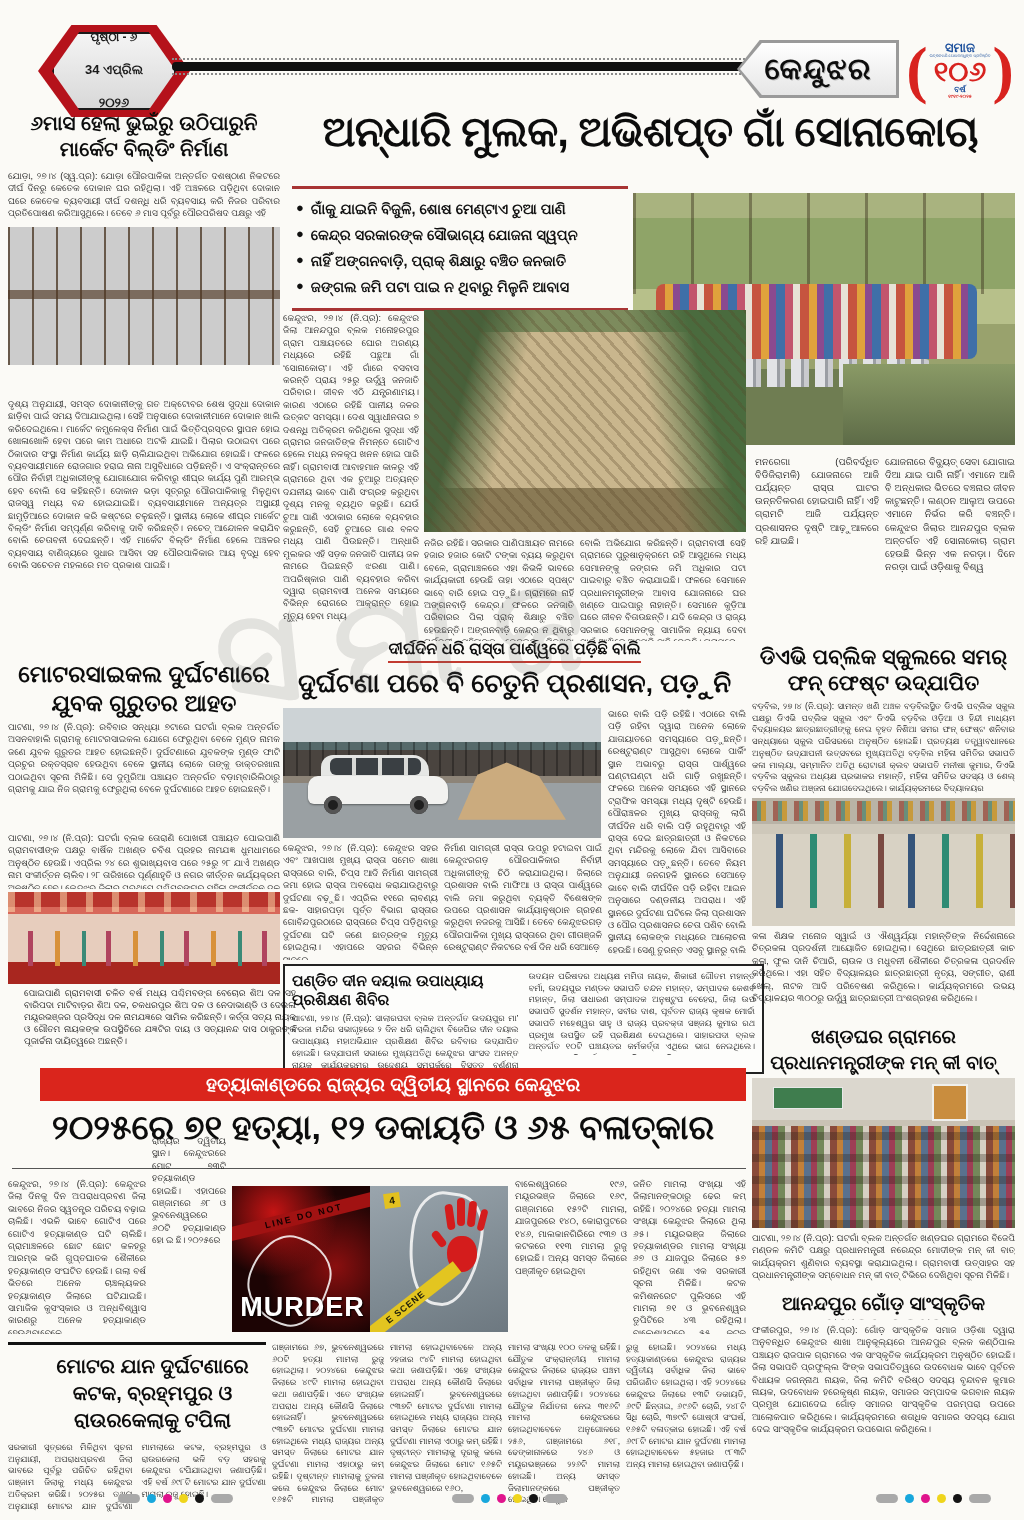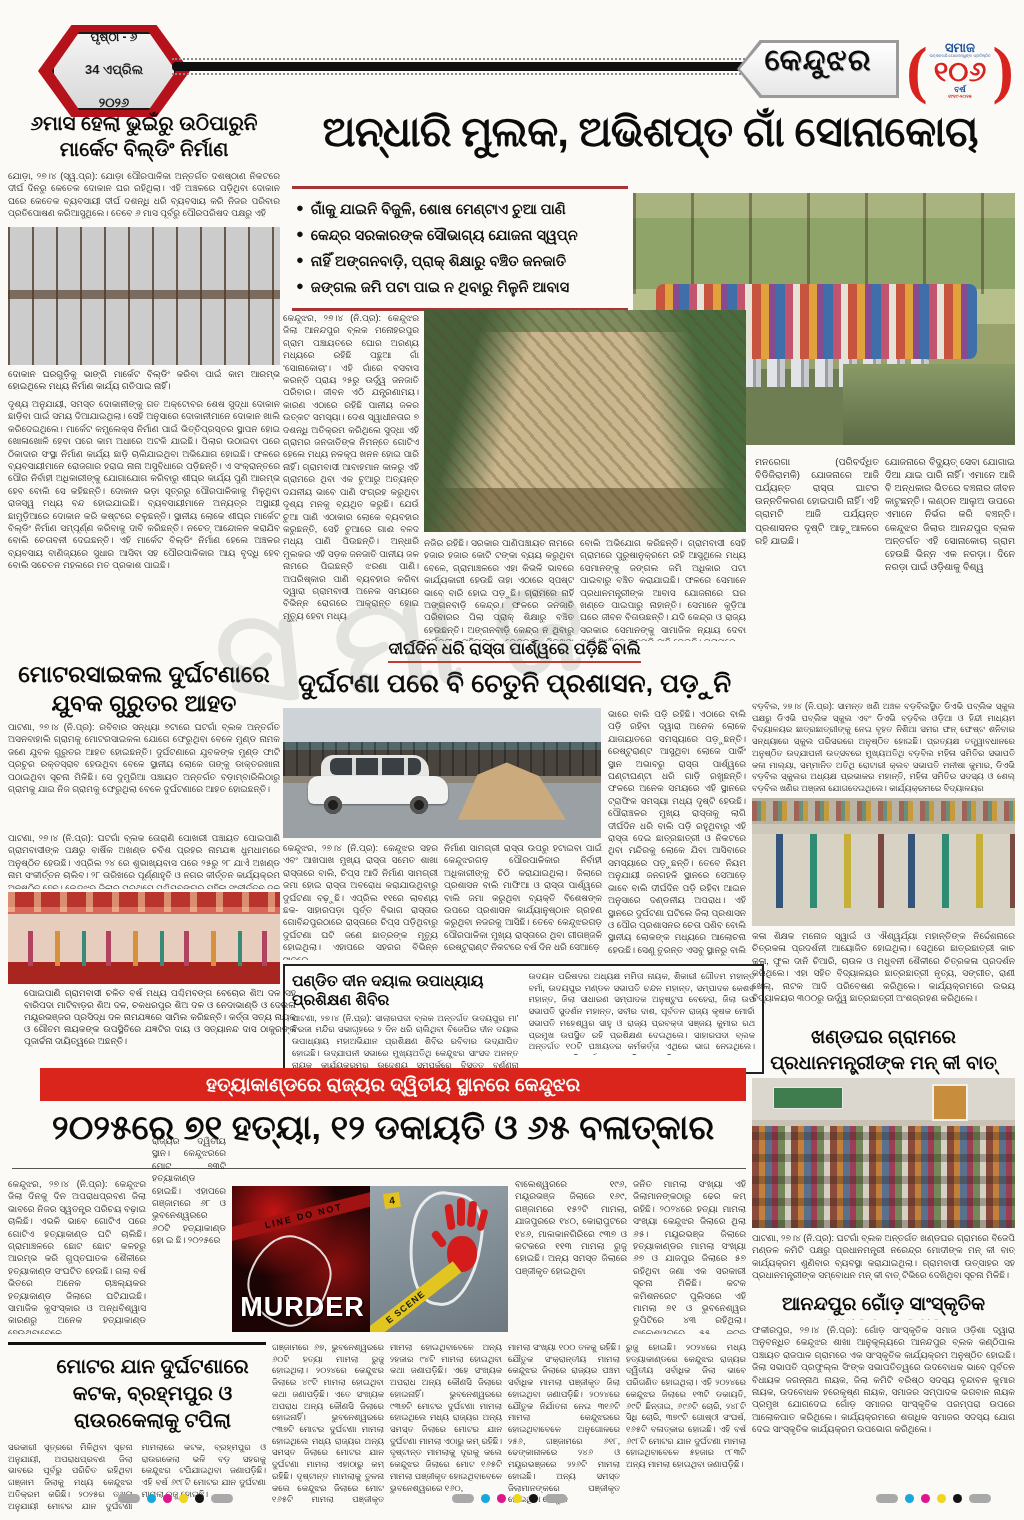--- a/index.html
+++ b/index.html
@@ -15,21 +15,21 @@
   .badge{position:absolute;inset:0;background:linear-gradient(#f4f4f4,#d8d8d8);
      border:2px solid #1a1a1a;clip-path:polygon(22% 0,78% 0,100% 50%,78% 100%,22% 100%,0 50%);
      display:flex;flex-direction:column;align-items:center;justify-content:center;gap:18px;}
   .badge div{font-weight:700;line-height:1.15;}
   .rule-band{background:#101010;height:9px;border-radius:4px;}
   .rule-dots{height:0;border-top:2px dotted #8a8a8a;margin:2px 0;}
   .plate-outer{position:absolute;inset:0;background:#9a9a9a;
      clip-path:polygon(14% 0,100% 0,100% 100%,14% 100%,0 50%);}
   .plate-inner{position:absolute;inset:3px 3px 3px 3px;background:linear-gradient(#ffffff,#e6e6e6);
      clip-path:polygon(14% 0,100% 0,100% 100%,14% 100%,0 50%);
-     display:flex;align-items:flex-start;justify-content:center;}
+     display:flex;align-items:center;justify-content:center;}
   .plate-inner span{font-size:30px;font-weight:900;color:#0d0d0d;letter-spacing:1px;
      text-shadow:1px 1px 0 #bbb;}
   .logo-wrap{display:flex;align-items:center;justify-content:center;height:100%;}
   .logo-bracket{font-size:64px;color:#d8231f;font-weight:700;line-height:0.9;font-family:"Liberation Serif",serif;}
   .logo-mid{display:flex;flex-direction:column;align-items:center;line-height:1;padding:0 2px;}
   .logo-brand{color:#1b4f9c;font-weight:900;font-size:13px;}
   .logo-tag{color:#1b4f9c;font-size:4px;}
   .logo-num{color:#d8231f;font-weight:900;font-size:28px;line-height:1;}
   .logo-varsha{color:#1b4f9c;font-weight:700;font-size:8px;}
   .logo-years{color:#d8231f;font-size:5px;font-weight:700;}
@@ -149,21 +149,20 @@
         <span class="logo-varsha">ବର୍ଷ</span>
         <span class="logo-years">୧୯୧୯-୨୦୨୫</span>
       </div>
       <span class="logo-bracket">)</span>
     </div>
   </div>
 
   <div class="abs hd" style="left:8px;top:110px;width:272px;height:56px;font-size:20px;line-height:1.3;">୬ମାସ ହେଲା ଭୁଇଁରୁ ଉଠିପାରୁନି ମାର୍କେଟ ବିଲ୍ଡିଂ ନିର୍ମାଣ</div>
   <div class="abs jbody" style="left:8px;top:170px;width:272px;height:54px;">ଯୋଡ଼ା, ୨୭।୪ (ସ୍ୱ.ପ୍ର): ଯୋଡ଼ା ପୌରପାଳିକା ଅନ୍ତର୍ଗତ ଦଶଷ୍ଠାଣ ନିକଟରେ ଦୀର୍ଘ ଦିନରୁ କେତେକ ଦୋକାନ ଘର ରହିଥିଲା। ଏହି ଅଞ୍ଚଳରେ ପଡ଼ିଥିବା ଦୋକାନ ଘରେ କେତେକ ବ୍ୟବସାୟୀ ଦୀର୍ଘ ଦଶନ୍ଧି ଧରି ବ୍ୟବସାୟ କରି ନିଜର ପରିବାର ପ୍ରତିପୋଷଣ କରିଆସୁଥିଲେ। ତେବେ ୬ ମାସ ପୂର୍ବରୁ ପୌରପରିଷଦ ପକ୍ଷରୁ ଏହି</div>
   <div class="photo construction" style="left:8px;top:227px;width:272px;height:138px;"></div>
-  <div class="abs cap" style="left:8px;top:369px;width:272px;height:26px;">ଦୋକାନ ଘରଗୁଡ଼ିକୁ ଭାଙ୍ଗି ମାର୍କେଟ ବିଲ୍ଡିଂ କରିବା ପାଇଁ କାମ ଆରମ୍ଭ ହୋଇଥିଲେ ମଧ୍ୟ ନିର୍ମାଣ କାର୍ଯ୍ୟ ଗତିପାଇ ନାହିଁ।</div>
   <div class="abs jbody" style="left:8px;top:398px;width:272px;height:256px;">ଦୃଶ୍ୟ ଅନୁଯାୟୀ, ସମସ୍ତ ଦୋକାନୀଙ୍କୁ ଗତ ଅକ୍ଟୋବର ଶେଷ ସୁଦ୍ଧା ଦୋକାନ ଛାଡ଼ିବା ପାଇଁ ସମୟ ଦିଆଯାଇଥିଲା। ସେହି ଅନୁସାରେ ଦୋକାନୀମାନେ ଦୋକାନ ଖାଲି କରିଦେଇଥିଲେ। ମାର୍କେଟ କମ୍ପ୍ଲେକ୍ସ ନିର୍ମାଣ ପାଇଁ ଭିତ୍ତିପ୍ରସ୍ତର ସ୍ଥାପନ ହୋଇ ଖୋଳାଖୋଳି ହେବା ପରେ କାମ ଅଧାରେ ଅଟକି ଯାଇଛି। ପିଲାର ଉଠାଇବା ପରେ ଠିକାଦାର ସଂସ୍ଥା ନିର୍ମାଣ କାର୍ଯ୍ୟ ଛାଡ଼ି ଚାଲିଯାଇଥିବା ଅଭିଯୋଗ ହୋଇଛି। ଫଳରେ ବ୍ୟବସାୟୀମାନେ ରୋଜଗାର ହରାଇ ନାନା ଅସୁବିଧାରେ ପଡ଼ିଛନ୍ତି। ଏ ସଂକ୍ରାନ୍ତରେ ପୌର ନିର୍ବାହୀ ଅଧିକାରୀଙ୍କୁ ଯୋଗାଯୋଗ କରିବାରୁ ଶୀଘ୍ର କାର୍ଯ୍ୟ ପୁଣି ଆରମ୍ଭ ହେବ ବୋଲି ସେ କହିଛନ୍ତି। ଦୋକାନ ଭଡ଼ା ସୂତ୍ରରୁ ପୌରପାଳିକାକୁ ମିଳୁଥିବା ରାଜସ୍ୱ ମଧ୍ୟ ବନ୍ଦ ହୋଇଯାଇଛି। ବ୍ୟବସାୟୀମାନେ ଅନ୍ୟତ୍ର ଅସ୍ଥାୟୀ ଛାମୁଡ଼ିଆରେ ଦୋକାନ କରି କଷ୍ଟରେ ଚଳୁଛନ୍ତି। ସ୍ଥାନୀୟ ଲୋକେ ଶୀଘ୍ର ମାର୍କେଟ ବିଲ୍ଡିଂ ନିର୍ମାଣ ସମ୍ପୂର୍ଣ୍ଣ କରିବାକୁ ଦାବି କରିଛନ୍ତି। ନଚେତ୍ ଆନ୍ଦୋଳନ କରାଯିବ ବୋଲି ଚେତାବନୀ ଦେଇଛନ୍ତି। ଏହି ମାର୍କେଟ ବିଲ୍ଡିଂ ନିର୍ମାଣ ହେଲେ ଅଞ୍ଚଳର ବ୍ୟବସାୟ ବାଣିଜ୍ୟରେ ସୁଧାର ଆସିବା ସହ ପୌରପାଳିକାର ଆୟ ବୃଦ୍ଧି ହେବ ବୋଲି ସଚେତନ ମହଲରେ ମତ ପ୍ରକାଶ ପାଇଛି।</div>
 
   <div class="abs hd" style="left:283px;top:104px;width:734px;height:64px;font-size:42px;line-height:1.35;letter-spacing:-1px;">ଅନ୍ଧାରି ମୁଲକ, ଅଭିଶପ୍ତ ଗାଁ ସୋନାକୋଚା</div>
 
   <div class="abs bullets" style="left:292px;top:186px;width:330px;height:106px;">
     <div class="bi">
         <span class="dot">●</span>
         <span>ଗାଁକୁ ଯାଇନି ବିଜୁଳି, ଶୋଷ ମେଣ୍ଟାଏ ଚୁଆ ପାଣି</span>
       </div>
     <div class="bi">
@@ -217,20 +216,21 @@
     <div class="jbody" style="width:49%;height:84px;font-size:8.5px;">ଉଦୟନ ପରିଷଦର ଅଧ୍ୟକ୍ଷ ମମିତା ନାୟକ, ଶିକାରୀ ଗୌତମ ମହାନ୍ତ ବର୍ମା, ଉଦୟପୁର ମଣ୍ଡଳ ସଭାପତି ଚନ୍ଦନ ମହାନ୍ତ, ସମ୍ପାଦକ କେଶବ ମହାନ୍ତ, ଜିଲା ସାଧାରଣ ସମ୍ପାଦକ ଅନୁଷ୍ଟୁପ ବେହେରା, ଜିଲା ଉପ ସଭାପତି ସୁଦର୍ଶନ ମହାନ୍ତ, ସବୀର ଦାଶ, ପୂର୍ବତନ ରାଜ୍ୟ କୃଷକ ମୋର୍ଚ୍ଚା ସଭାପତି ମହେଶ୍ୱର ସାହୁ ଓ ରାଜ୍ୟ ପ୍ରବକ୍ତା ସଞ୍ଜୟ କୁମାର ରଥ ପ୍ରମୁଖ ଉପସ୍ଥିତ ରହି ପ୍ରଶିକ୍ଷଣ ଦେଇଥିଲେ। ସାହାରପଦା ବ୍ଲକ ଅନ୍ତର୍ଗତ ୧୦ଟି ପଞ୍ଚାୟତର କର୍ମକର୍ତ୍ତା ଏଥିରେ ଭାଗ ନେଇଥିଲେ। ପାଚଦାୟ ପ୍ରତି କାର୍ଯ୍ୟକ୍ରମ ପରିଚାଳନା କରିଥିଲେ।</div>
   </div>
 
   <div class="abs hd" style="left:8px;top:660px;width:272px;height:58px;font-size:23px;line-height:1.25;">ମୋଟରସାଇକଲ ଦୁର୍ଘଟଣାରେ ଯୁବକ ଗୁରୁତର ଆହତ</div>
   <div class="abs jbody" style="left:8px;top:721px;width:272px;height:78px;">ପାଟଣା, ୨୭।୪ (ନି.ପ୍ର): ରବିବାର ସନ୍ଧ୍ୟା ୭ଟାରେ ଘଟଗାଁ ବ୍ଲକ ଅନ୍ତର୍ଗତ ଅସନବାହାଲି ଗ୍ରାମକୁ ମୋଟରସାଇକଲ ଯୋଗେ ଫେରୁଥିବା ବେଳେ ମୁଣ୍ଡ ନାମକ ଜଣେ ଯୁବକ ଗୁରୁତର ଆହତ ହୋଇଛନ୍ତି। ଦୁର୍ଘଟଣାରେ ଯୁବକଙ୍କ ମୁଣ୍ଡ ଫାଟି ପ୍ରଚୁର ରକ୍ତସ୍ରାବ ହେଉଥିବା ବେଳେ ସ୍ଥାନୀୟ ଲୋକେ ତାଙ୍କୁ ଡାକ୍ତରଖାନା ପଠାଇଥିବା ସୂଚନା ମିଳିଛି। ସେ ଦୁମୁରିଆ ପଞ୍ଚାୟତ ଅନ୍ତର୍ଗତ ବଡ଼ାମ୍ବାରିଲିଠାରୁ ଗ୍ରାମକୁ ଯାଇ ନିଜ ଗ୍ରାମକୁ ଫେରୁଥିଲା ବେଳେ ଦୁର୍ଘଟଣାରେ ଆହତ ହୋଇଛନ୍ତି।</div>
 
   <div class="abs jbody" style="left:8px;top:832px;width:272px;height:57px;">ପାଟଣା, ୨୭।୪ (ନି.ପ୍ର): ଘଟଗାଁ ବ୍ଲକ ତୋରାଣି ପୋଖରୀ ପଞ୍ଚାୟତ ପୋଇପାଣି ଗ୍ରାମବାସୀଙ୍କ ପକ୍ଷରୁ ବାର୍ଷିକ ଅଖଣ୍ଡ ଚବିଶ ପ୍ରହର ନାମଯଜ୍ଞ ଧୁମଧାମରେ ଅନୁଷ୍ଠିତ ହେଉଛି। ଏପ୍ରିଲ ୨୪ ରେ ଶୁଭାଖ୍ୟବାସ ପରେ ୨୫ରୁ ୨୮ ଯାଏଁ ଅଖଣ୍ଡ ନାମ ସଂକୀର୍ତ୍ତନ ଚାଲିବ। ୨୮ ତାରିଖରେ ପୂର୍ଣ୍ଣାହୁତି ଓ ନଗର କୀର୍ତ୍ତନ କାର୍ଯ୍ୟକ୍ରମ ଅନୁଷ୍ଠିତ ହେବ। କେନ୍ଦୁଝର ଜିଲାରୁ ପ୍ରଥମେ ପଶ୍ଚିମବଙ୍ଗର ମହିଳା ସଂକୀର୍ତ୍ତନ ଦଳ ଆସିଥିବା</div>
   <div class="photo yajnaphoto" style="left:8px;top:892px;width:272px;height:92px;"></div>
   <div class="abs cap" style="left:24px;top:988px;width:272px;height:64px;">ପୋଇପାଣି ଗ୍ରାମବାସୀ ଚଳିତ ବର୍ଷ ମଧ୍ୟ ପଶ୍ଚିମବଙ୍ଗ ବେଚୋର ଶିଅ ଦଳ ସହ ବାରିପଦା ମାଟିବାଡ଼ର ଶିଅ ଦଳ, ଚକଧରପୁର ଶିଅ ଦଳ ଓ ନେଦାଭାଣ୍ଡି ଓ ଦେଉଳା ମୟୂରଭଞ୍ଜର ପ୍ରସିଦ୍ଧ ଦଳ ନାମଯଜ୍ଞରେ ସାମିଲ କରିଛନ୍ତି। କର୍ତ୍ତା ସତ୍ୟ ନାୟକ ଓ ଗୌତମ ନାୟକଙ୍କ ଉପସ୍ଥିତିରେ ଯଜ୍ଞଟିର ଦାୟ ଓ ସତ୍ୟାନନ୍ଦ ଦାସ ଠାକୁରଙ୍କ ପୂଜାର୍ଚ୍ଚନା ଦାୟିତ୍ୱରେ ଅଛନ୍ତି।</div>
 
+  <div class="abs hd" style="left:752px;top:644px;width:263px;height:54px;font-size:21px;line-height:1.25;">ଡିଏଭି ପବ୍ଲିକ ସ୍କୁଲରେ ସମର୍ ଫନ୍ ଫେଷ୍ଟ ଉଦ୍ଯାପିତ</div>
   <div class="abs jbody" style="left:752px;top:701px;width:263px;height:94px;font-size:8.5px;">ବଡ଼ବିଲ, ୨୭।୪ (ନି.ପ୍ର): ସାମନ୍ତ ଖଣି ଅଞ୍ଚଳ ବଡ଼ବିଲସ୍ଥିତ ଡିଏଭି ପବ୍ଲିକ ସ୍କୁଲ ପକ୍ଷରୁ ଡିଏଭି ପବ୍ଲିକ ସ୍କୁଲ ଏବଂ ଡିଏଭି ବଡ଼ବିଲ ଓଡ଼ିଆ ଓ ହିନ୍ଦୀ ମାଧ୍ୟମ ବିଦ୍ୟାଳୟର ଛାତ୍ରଛାତ୍ରୀଙ୍କୁ ନେଇ ବୃହତ ନିଶିଆ ସମର ଫନ୍ ଫେଷ୍ଟ ଶନିବାର ସନ୍ଧ୍ୟାରେ ସ୍କୁଲ ପରିସରରେ ଅନୁଷ୍ଠିତ ହୋଇଛି। ପ୍ରତ୍ୟକ୍ଷ ତତ୍ତ୍ୱାବଧାନରେ ଅନୁଷ୍ଠିତ ଉଦ୍ଯାପନୀ ଉତ୍ସବରେ ମୁଖ୍ୟଅତିଥି ବଡ଼ବିଲ ମହିଳା ସମିତିର ସଭାପତି କଳା ମାଲ୍ୟା, ସମ୍ମାନିତ ଅତିଥି ରୋଟାରୀ କ୍ଲବ ସଭାପତି ମନୀଷା କୁମାର, ଡିଏଭି ବଡ଼ବିଲ ସ୍କୁଲର ଅଧ୍ୟକ୍ଷ ପ୍ରଭାକର ମହାନ୍ତି, ମହିଳା ସମିତିର ସଦସ୍ୟ ଓ ଶେଲ୍ ବଡ଼ବିଲ ଖଣିର ଅଞ୍ଜନା ଯୋଗଦେଇଥିଲେ। କାର୍ଯ୍ୟକ୍ରମରେ ବିଦ୍ୟାଳୟର</div>
   <div class="photo davphoto" style="left:752px;top:798px;width:263px;height:128px;"></div>
   <div class="abs jbody" style="left:752px;top:930px;width:263px;height:90px;">କଳା ଶିକ୍ଷକ ମନୋଜ ସ୍ୱାଇଁ ଓ ଐଶ୍ୱର୍ଯ୍ୟା ମହାନ୍ତିଙ୍କ ନିର୍ଦ୍ଦେଶନାରେ ଚିତ୍ରକଳା ପ୍ରଦର୍ଶନୀ ଆୟୋଜିତ ହୋଇଥିଲା। ସେଥିରେ ଛାତ୍ରଛାତ୍ରୀ କାଚ କଳା, ଫୁଲ ଦାନି ଚିଆରି, ଚାଉଳ ଓ ମଧୁବନୀ ଶୈଳୀରେ ଚିତ୍ରକଳା ପ୍ରଦର୍ଶନ କରିଥିଲେ। ଏହା ସହିତ ବିଦ୍ୟାଳୟର ଛାତ୍ରଛାତ୍ରୀ ନୃତ୍ୟ, ସଙ୍ଗୀତ, ରାଣୀ ଖେଲ୍, ନାଟକ ଆଦି ପରିବେଷଣ କରିଥିଲେ। କାର୍ଯ୍ୟକ୍ରମରେ ଉଭୟ ବିଦ୍ୟାଳୟର ୩୦୦ରୁ ଊର୍ଦ୍ଧ୍ୱ ଛାତ୍ରଛାତ୍ରୀ ଅଂଶଗ୍ରହଣ କରିଥିଲେ।</div>
 
   <div class="abs banner" style="left:40px;top:1068px;width:706px;height:33px;font-size:19px;line-height:33px;">ହତ୍ୟାକାଣ୍ଡରେ ରାଜ୍ୟର ଦ୍ୱିତୀୟ ସ୍ଥାନରେ କେନ୍ଦୁଝର</div>
   <div class="abs hd" style="left:12px;top:1104px;width:742px;height:54px;font-size:34px;line-height:1.4;">୨୦୨୫ରେ ୭୧ ହତ୍ୟା, ୧୨ ଡକାୟତି ଓ ୬୫ ବଳାତ୍କାର ମାମଲା</div>
   <div class="abs" style="left:12px;top:1168px;width:734px;border-top:1px solid #555;"></div>
 
   <div class="abs jbody" style="left:8px;top:1178px;width:138px;height:156px;">କେନ୍ଦୁଝର, ୨୭।୪ (ନି.ପ୍ର): କେନ୍ଦୁଝର ଜିଲା ଦିନକୁ ଦିନ ଅପରାଧପ୍ରବଣ ଜିଲା ଭାବରେ ନିଜର ସ୍ୱତନ୍ତ୍ର ପରିଚୟ ବଢ଼ାଇ ଚାଲିଛି। ଏଭଳି ଭାବେ ଗୋଟିଏ ପରେ ଗୋଟିଏ ହତ୍ୟାକାଣ୍ଡ ଘଟି ଚାଲିଛି। ଗ୍ରାମାଞ୍ଚଳରେ ଛୋଟ ଛୋଟ କଳହରୁ ଆରମ୍ଭ କରି ଗୁପ୍ତଘାତକ ଶୈଳୀରେ ହତ୍ୟାକାଣ୍ଡ ସଂଘଟିତ ହେଉଛି। ଗଲା ବର୍ଷ ଭିତରେ ଅନେକ ଚାଞ୍ଚଲ୍ୟକର ହତ୍ୟାକାଣ୍ଡ ଜିଲାରେ ଘଟିଯାଇଛି। ସାମାଜିକ କୁସଂସ୍କାର ଓ ଅନ୍ଧବିଶ୍ୱାସ କାରଣରୁ ଅନେକ ହତ୍ୟାକାଣ୍ଡ ହେଉଥିବାବେଳେ</div>
   <div class="abs jbody" style="left:152px;top:1135px;width:74px;height:156px;font-family:Liberation Serif, serif;">ରାଜ୍ୟର ଦ୍ୱିତୀୟ ସ୍ଥାନ। କେନ୍ଦୁଝରରେ ମୋଟ ୭୩ଟି ହତ୍ୟାକାଣ୍ଡ ହୋଇଛି। ଏହାପରେ ଗଞ୍ଜାମରେ ୬୮ ଓ ଭୁବନେଶ୍ୱରରେ ୬୦ଟି ହତ୍ୟାକାଣ୍ଡ ହୋ ଇ ଛି। ୨୦୨୫ରେ</div>

